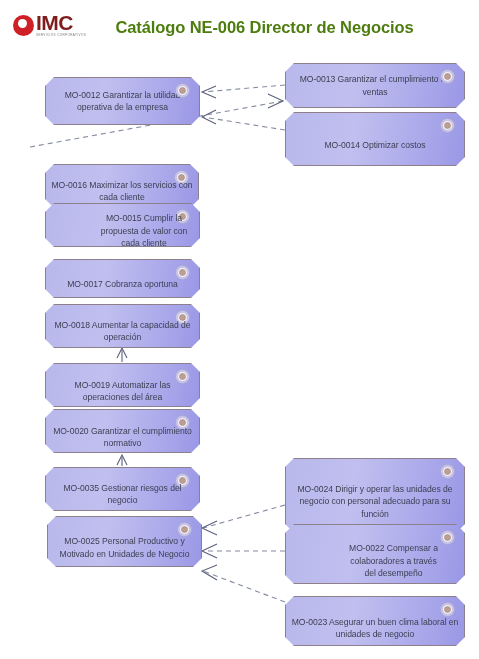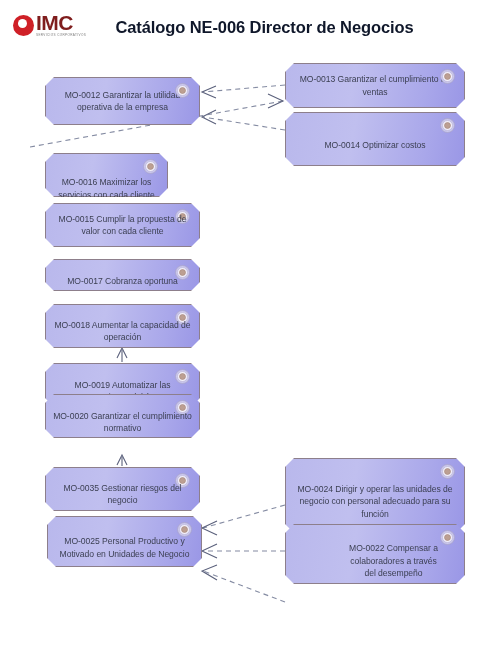--- a/index.html
+++ b/index.html
@@ -72,21 +72,21 @@
   }
   #page-title {
     position: absolute;
     left: 0;
     right: 0;
     top: 18px;
     text-align: center;
     padding-left: 50px;
     font-size: 16.5px;
     font-weight: bold;
-    color: #0f172a;
+    color: #4d7c0f;
     letter-spacing: -0.1px;
   }
 
   
   #canvas {
     position: absolute;
     left: 0;
     top: 0;
     width: 479px;
     height: 659px;
@@ -237,39 +237,39 @@
 
     <div class="node" style="left:285px; top:112px; width:180px; height:54px;">
       <svg class="target-icon" viewBox="0 0 15 15">
         <circle cx="7.5" cy="7.5" r="7" fill="#c9c7ef" stroke="#a9a3c6" stroke-width="0.7"></circle>
         <circle cx="7.5" cy="7.5" r="5" fill="#f2f0fb" stroke="#bdb6d4" stroke-width="0.7"></circle>
         <circle cx="7.5" cy="7.5" r="3" fill="#bc9f92" stroke="#a58679" stroke-width="0.6"></circle>
       </svg>
       <div class="node-label" style="position:relative; top:6px;">MO-0014 Optimizar costos</div>
     </div>
 
-    <div class="node" style="left:45px; top:153px; width:123px; height:44px;align-items:flex-end;">
+    <div class="node" style="left:45px; top:164px; width:154px; height:44px;">
       <svg class="target-icon" viewBox="0 0 15 15">
         <circle cx="7.5" cy="7.5" r="7" fill="#c9c7ef" stroke="#a9a3c6" stroke-width="0.7"></circle>
         <circle cx="7.5" cy="7.5" r="5" fill="#f2f0fb" stroke="#bdb6d4" stroke-width="0.7"></circle>
         <circle cx="7.5" cy="7.5" r="3" fill="#bc9f92" stroke="#a58679" stroke-width="0.6"></circle>
       </svg>
       <div class="node-label" style="position:relative; top:5px;">MO-0016 Maximizar los servicios con cada cliente</div>
     </div>
 
     <div class="node" style="left:45px; top:203px; width:155px; height:44px;">
       <svg class="target-icon" viewBox="0 0 15 15">
         <circle cx="7.5" cy="7.5" r="7" fill="#c9c7ef" stroke="#a9a3c6" stroke-width="0.7"></circle>
         <circle cx="7.5" cy="7.5" r="5" fill="#f2f0fb" stroke="#bdb6d4" stroke-width="0.7"></circle>
         <circle cx="7.5" cy="7.5" r="3" fill="#bc9f92" stroke="#a58679" stroke-width="0.6"></circle>
       </svg>
-      <div class="node-label" style="position:relative; top:0;">MO-0015 Cumplir la propuesta de valor con cada cliente</div>
-    </div>
-
-    <div class="node" style="left:45px; top:259px; width:155px; height:32px;">
+      <div class="node-label" style="position:relative; top:6px;padding-left:48px;">MO-0015 Cumplir la propuesta de valor con cada cliente</div>
+    </div>
+
+    <div class="node" style="left:45px; top:259px; width:155px; height:39px;">
       <svg class="target-icon" viewBox="0 0 15 15">
         <circle cx="7.5" cy="7.5" r="7" fill="#c9c7ef" stroke="#a9a3c6" stroke-width="0.7"></circle>
         <circle cx="7.5" cy="7.5" r="5" fill="#f2f0fb" stroke="#bdb6d4" stroke-width="0.7"></circle>
         <circle cx="7.5" cy="7.5" r="3" fill="#bc9f92" stroke="#a58679" stroke-width="0.6"></circle>
       </svg>
       <div class="node-label" style="position:relative; top:6px;">MO-0017 Cobranza oportuna</div>
     </div>
 
     <div class="node" style="left:45px; top:304px; width:155px; height:44px;">
       <svg class="target-icon" viewBox="0 0 15 15">
@@ -282,21 +282,21 @@
 
     <div class="node" style="left:45px; top:363px; width:155px; height:44px;">
       <svg class="target-icon" viewBox="0 0 15 15">
         <circle cx="7.5" cy="7.5" r="7" fill="#c9c7ef" stroke="#a9a3c6" stroke-width="0.7"></circle>
         <circle cx="7.5" cy="7.5" r="5" fill="#f2f0fb" stroke="#bdb6d4" stroke-width="0.7"></circle>
         <circle cx="7.5" cy="7.5" r="3" fill="#bc9f92" stroke="#a58679" stroke-width="0.6"></circle>
       </svg>
       <div class="node-label" style="position:relative; top:6px;">MO-0019 Automatizar las operaciones del área</div>
     </div>
 
-    <div class="node" style="left:45px; top:394px; width:155px; height:44px;">
+    <div class="node" style="left:45px; top:409px; width:155px; height:44px;">
       <svg class="target-icon" viewBox="0 0 15 15">
         <circle cx="7.5" cy="7.5" r="7" fill="#c9c7ef" stroke="#a9a3c6" stroke-width="0.7"></circle>
         <circle cx="7.5" cy="7.5" r="5" fill="#f2f0fb" stroke="#bdb6d4" stroke-width="0.7"></circle>
         <circle cx="7.5" cy="7.5" r="3" fill="#bc9f92" stroke="#a58679" stroke-width="0.6"></circle>
       </svg>
       <div class="node-label" style="position:relative; top:6px;">MO-0020 Garantizar el cumplimiento normativo</div>
     </div>
 
     <div class="node" style="left:45px; top:467px; width:155px; height:44px;">
       <svg class="target-icon" viewBox="0 0 15 15">
@@ -327,15 +327,23 @@
 
     <div class="node" style="left:285px; top:524px; width:180px; height:60px;">
       <svg class="target-icon" viewBox="0 0 15 15">
         <circle cx="7.5" cy="7.5" r="7" fill="#c9c7ef" stroke="#a9a3c6" stroke-width="0.7"></circle>
         <circle cx="7.5" cy="7.5" r="5" fill="#f2f0fb" stroke="#bdb6d4" stroke-width="0.7"></circle>
         <circle cx="7.5" cy="7.5" r="3" fill="#bc9f92" stroke="#a58679" stroke-width="0.6"></circle>
       </svg>
       <div class="node-label" style="position:relative; top:7px; padding:0 24px;margin-left:37px;">MO-0022 Compensar a colaboradores a través del desempeño</div>
     </div>
 
+    <div class="node" style="left:285px; top:596px; width:180px; height:50px;">
+      <svg class="target-icon" viewBox="0 0 15 15">
+        <circle cx="7.5" cy="7.5" r="7" fill="#c9c7ef" stroke="#a9a3c6" stroke-width="0.7"></circle>
+        <circle cx="7.5" cy="7.5" r="5" fill="#f2f0fb" stroke="#bdb6d4" stroke-width="0.7"></circle>
+        <circle cx="7.5" cy="7.5" r="3" fill="#bc9f92" stroke="#a58679" stroke-width="0.6"></circle>
+      </svg>
+      <div class="node-label" style="position:relative; top:7px; padding:0 3px;">MO-0023 Asegurar un buen clima laboral en unidades de negocio</div>
+    </div>
 
   </div>
 </div>
 
 </body></html>

